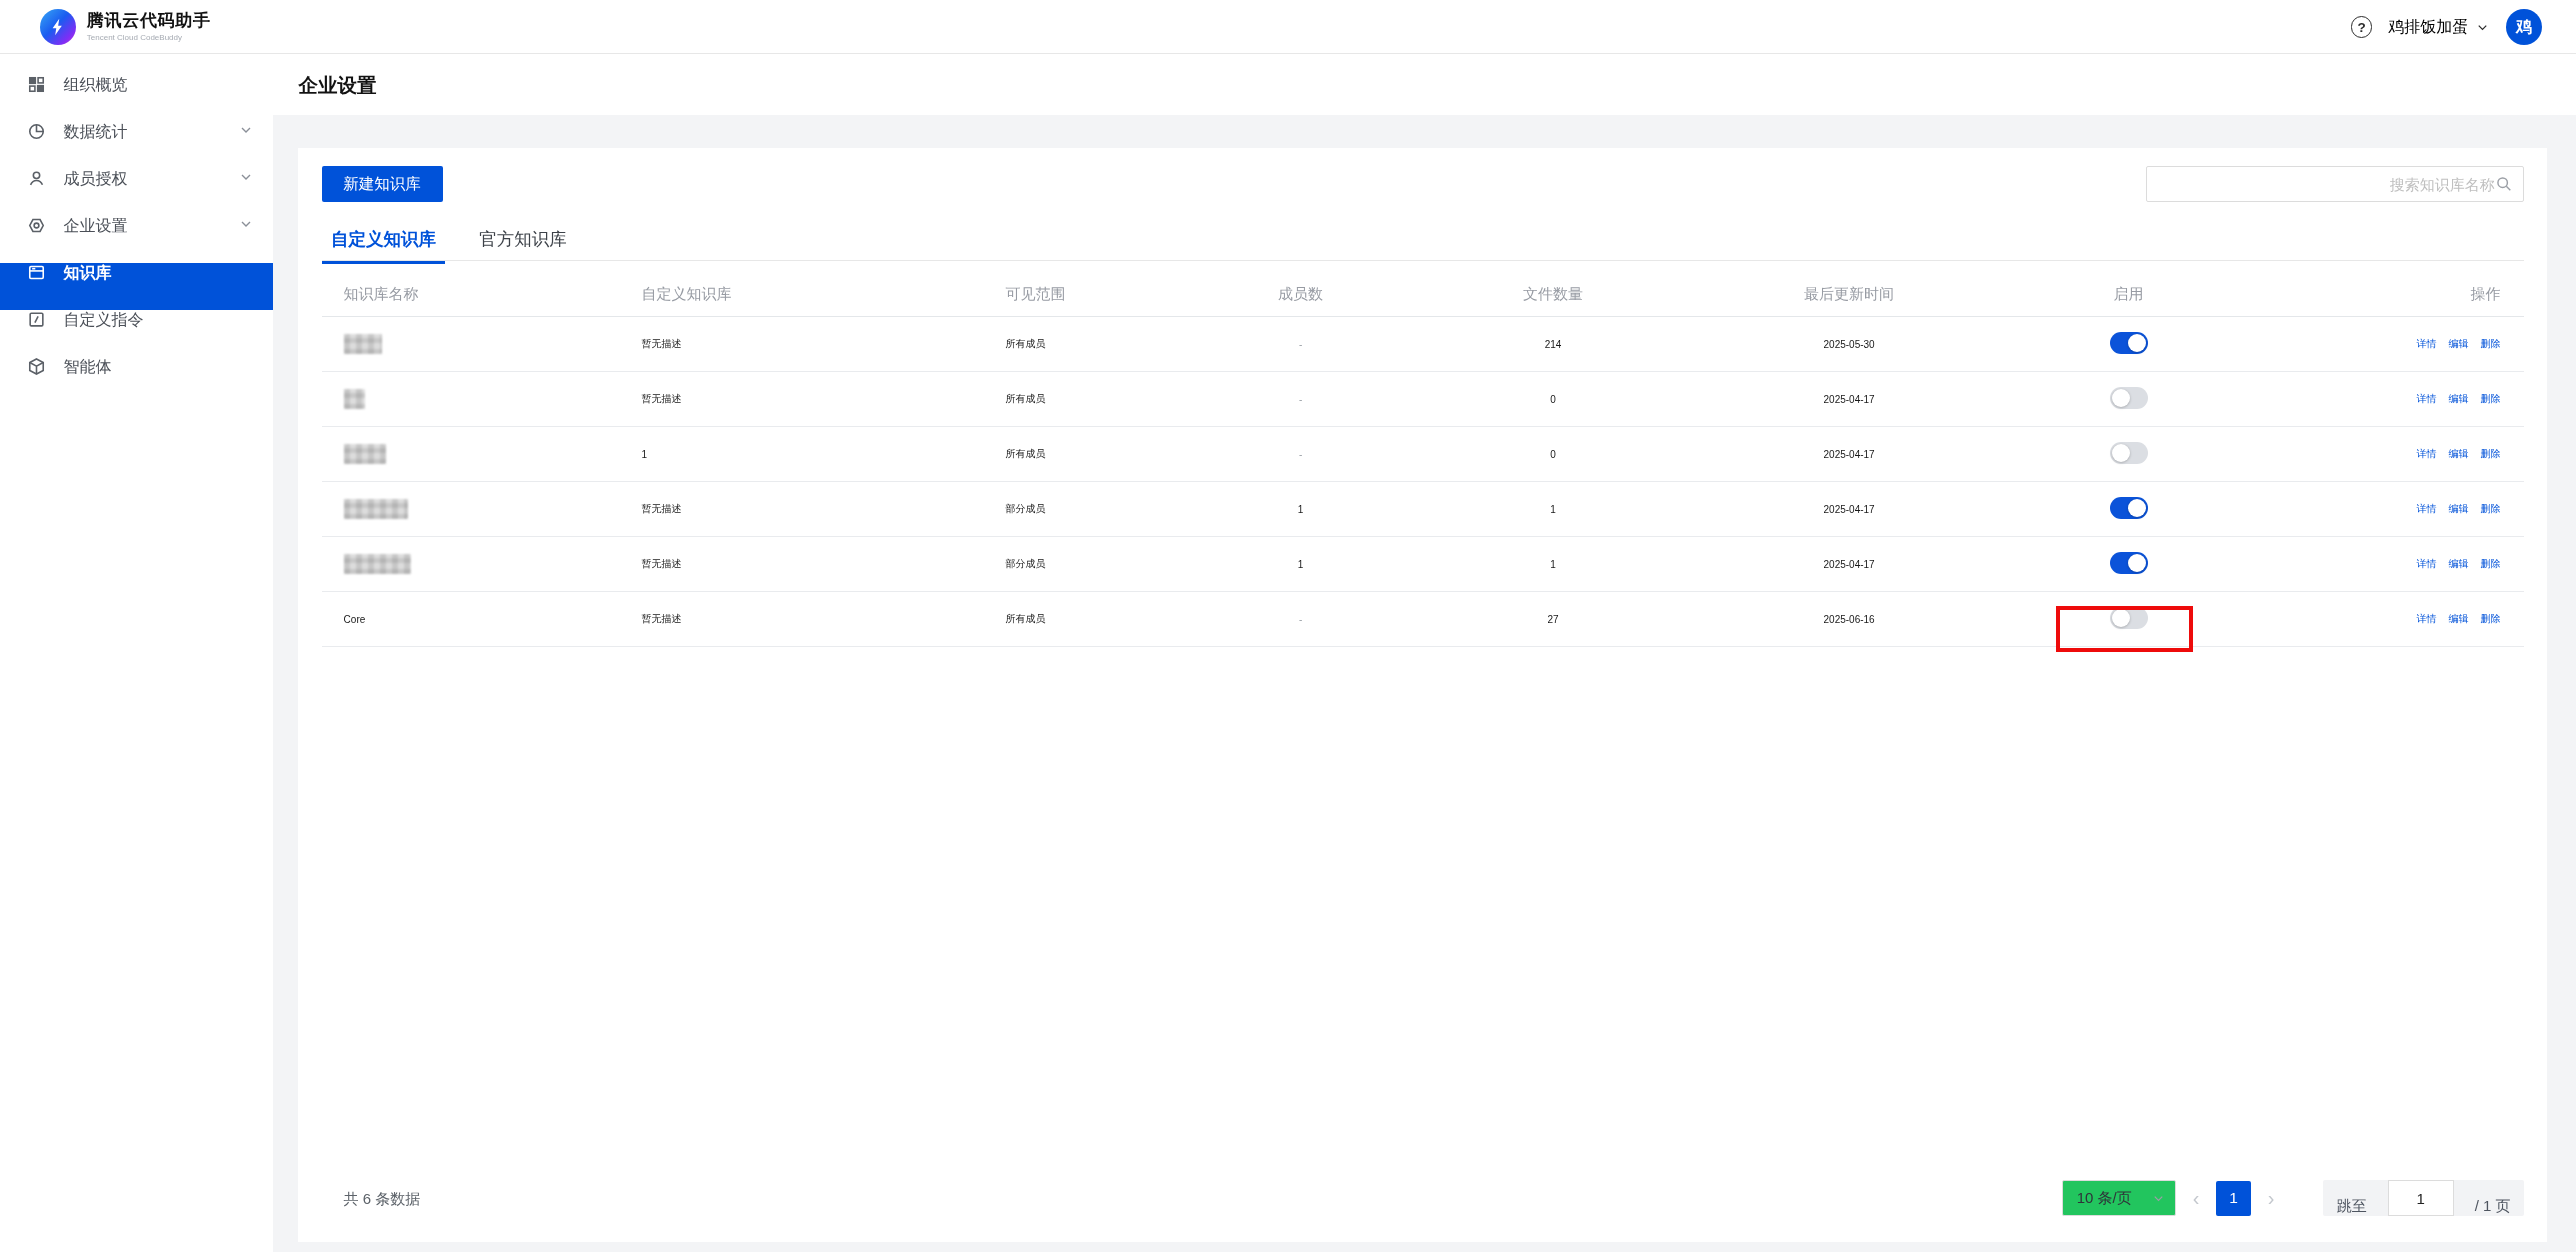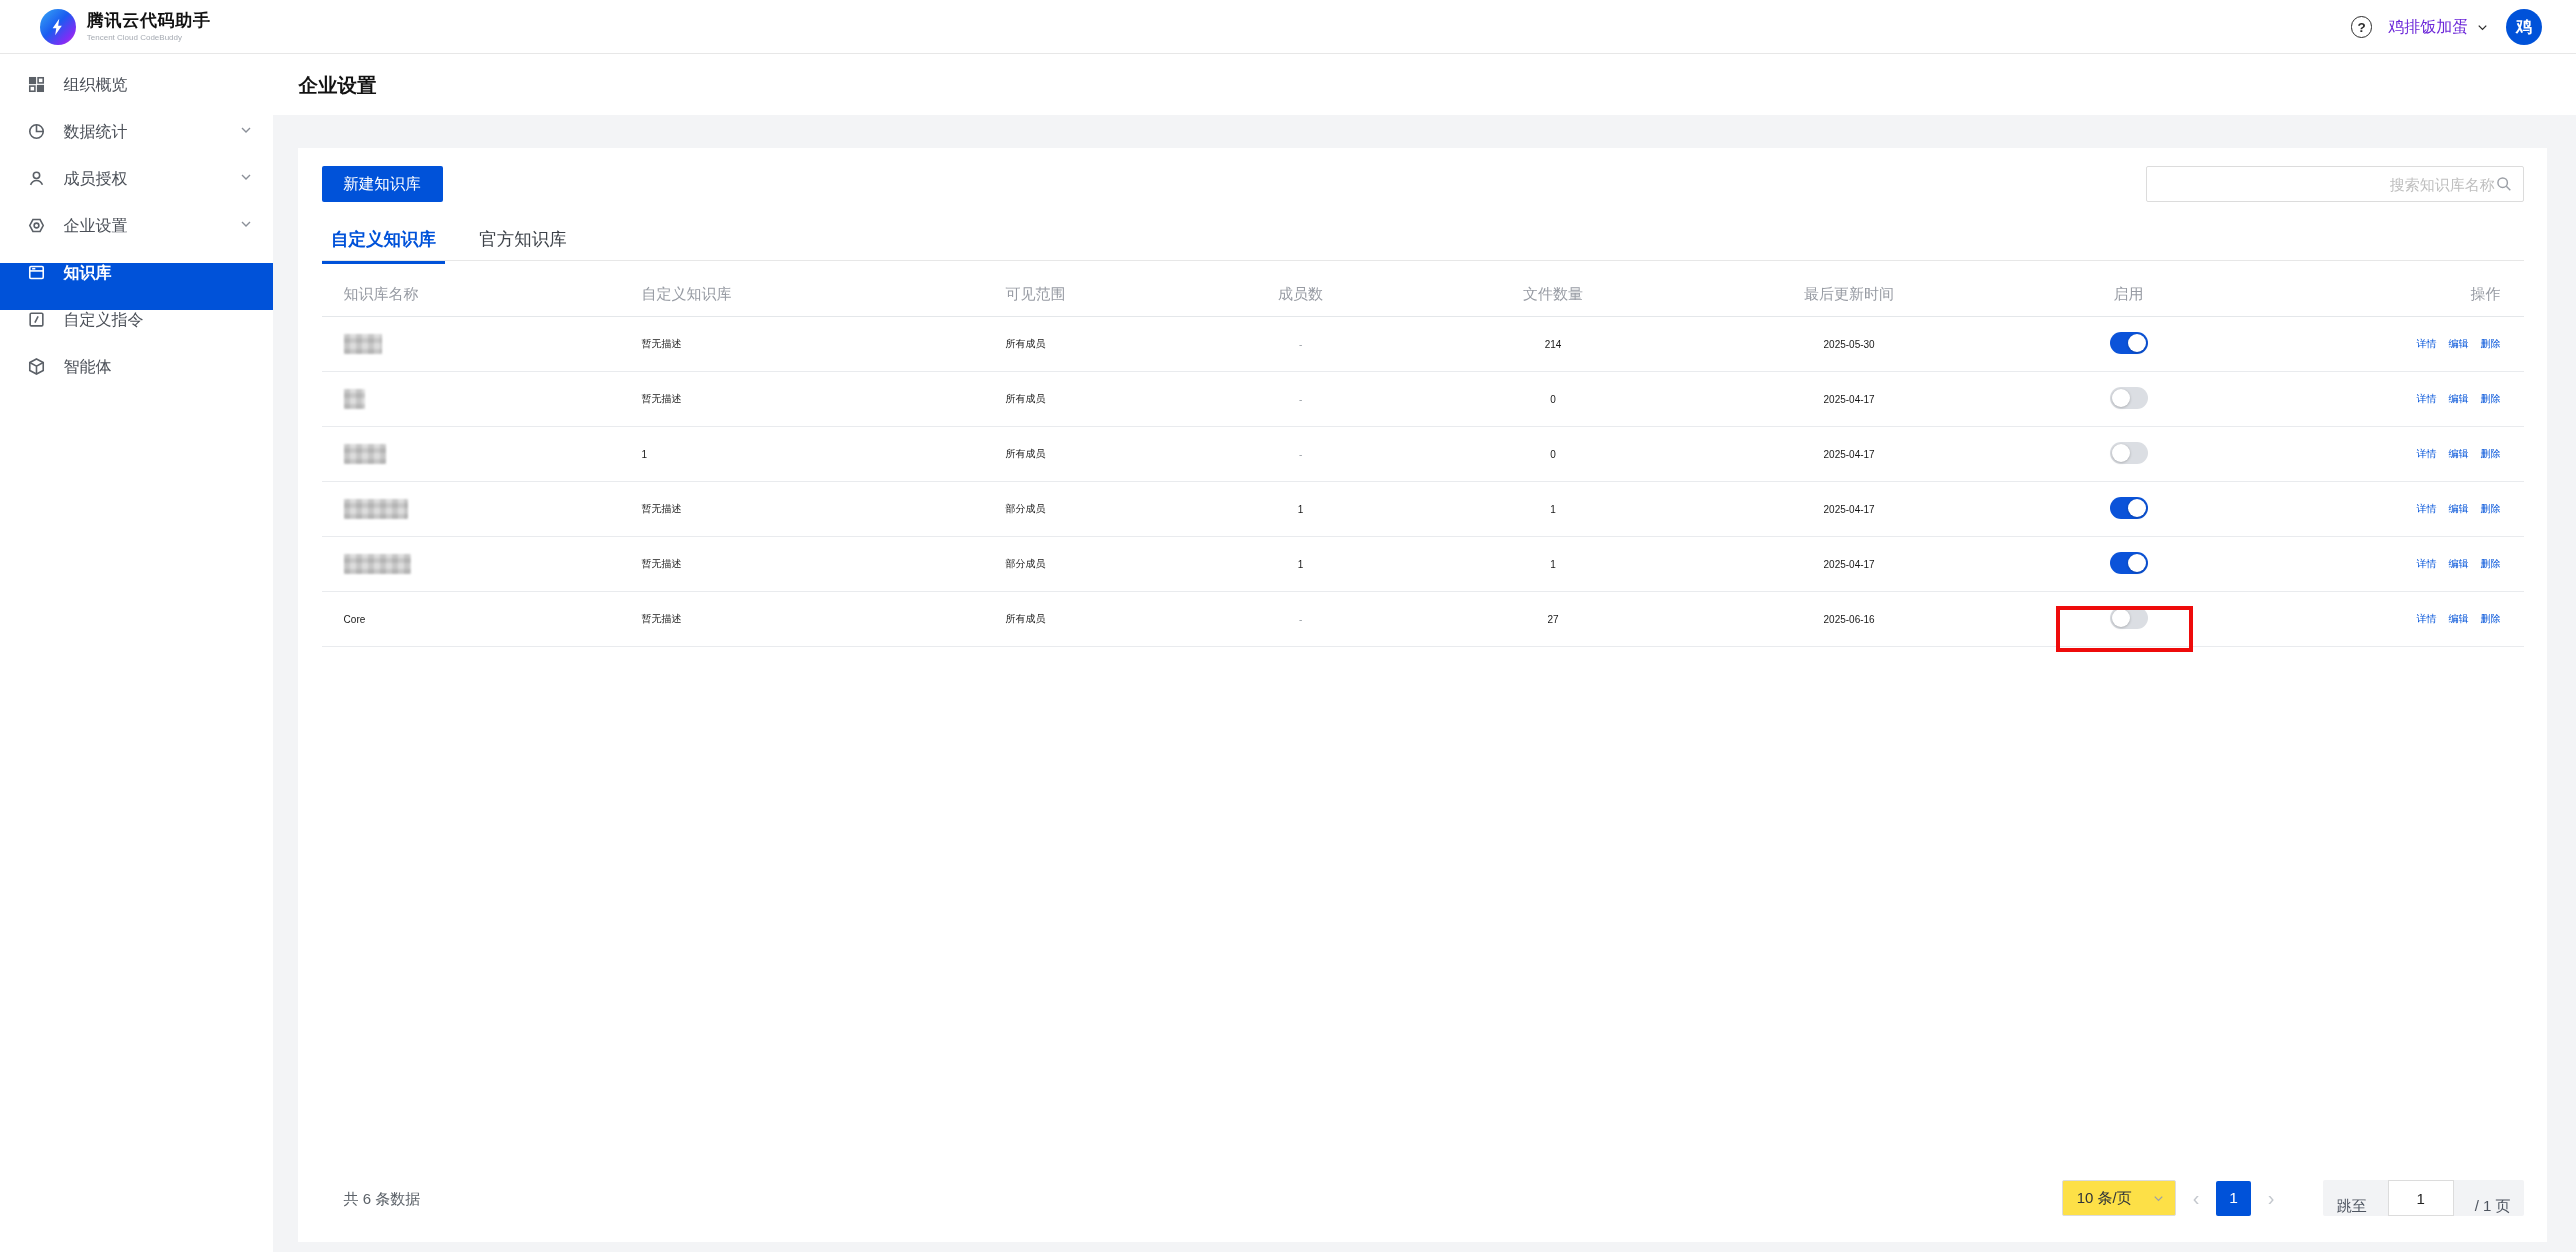--- a/index.html
+++ b/index.html
@@ -19,21 +19,21 @@
     background:linear-gradient(135deg,#37a9f5 0%,#1b5cf0 45%,#7b2ff6 78%,#c92fd6 100%);
     display:flex; align-items:center; justify-content:center; }
   .brand-text { display:flex; flex-direction:column; line-height:1.15; }
   .brand-title { font-size:17px; font-weight:700; color:#111; letter-spacing:0.7px;font-family:Liberation Serif, serif; }
   .brand-sub { font-size:8px; color:#a6abb3; margin-top:2px; }
   .top-right { position:absolute; right:34px; top:0; height:54px; display:flex; align-items:center; gap:16px; }
   .help-icon { width:21.5px; height:21.5px; border-radius:50%; border:1.3px solid #2b2b2b;
     display:flex; align-items:center; justify-content:center;
     font-size:13.5px; font-weight:700; color:#2b2b2b; cursor:pointer; }
   .user-entry { display:flex; align-items:center; gap:6.7px; cursor:pointer; }
-  .user-name { font-size:16px; color:#6d28d9; }
+  .user-name { font-size:16px; color:#000000; }
   .avatar { width:36px; height:36px; border-radius:50%; background:#0052d9; color:#fff;
     display:flex; align-items:center; justify-content:center; font-size:16px; font-weight:600; }
 
   
   .sidebar { position:absolute; left:0; top:54px; width:273px; height:1198px;
     background:#fff; z-index:20; padding-top:21px; }
   .side-item { position:relative; height:47px; display:flex; align-items:flex-start;
     padding-left:27px; gap:17.5px; cursor:pointer; color:#4a4f57; }
   .side-item .lbl { font-size:16px; }
   .side-item svg.mi { width:19px; height:19px; flex:none; }
@@ -94,21 +94,21 @@
 
   
   .annotation-rect { position:absolute; left:2056px; top:606px; width:137px; height:46px;
     border:4px solid #ee0b0b; z-index:40; pointer-events:none; }
 
   
   .card-footer { position:absolute; left:23.6px; right:23px; bottom:25.6px; height:36px; }
   .total-text { position:absolute; left:22px; top:9.4px; font-size:15px; color:#5c6269; }
   .pager { position:absolute; right:0; top:0; height:36px; display:flex; align-items:center; }
   .page-size { width:114px; height:36px; border:0.7px solid #dcdcdc; border-radius:2px;
-    display:flex; align-items:center; padding:0 9.4px 0 13.5px; cursor:pointer; background:#fde047; }
+    display:flex; align-items:center; padding:0 9.4px 0 13.5px; cursor:pointer; background:#22c55e; }
   .page-size span { flex:1; font-size:15px; color:#2f3339; }
   .page-size svg { width:15px; height:15px; color:#9b9fa6; }
   .pg-arrow { width:40px; text-align:center; font-size:20px; color:#c3c7cd; cursor:pointer;
     user-select:none; line-height:36px; }
   .pg-current { width:35px; height:35px; background:#0052d9; color:#fff; border-radius:2px;
     display:flex; align-items:center; justify-content:center; font-size:15.5px; cursor:pointer; }
   .jumper { margin-left:32px; height:36px; background:#f2f3f5; border-radius:2px;
     display:flex; align-items:flex-end; padding:0 13.5px; gap:21px; }
   .jumper .jlbl { font-size:15px; color:#4e5560; }
   .jumper input { width:66px; height:36px; margin:0; border:0.7px solid #dcdcdc; background:#fff;

